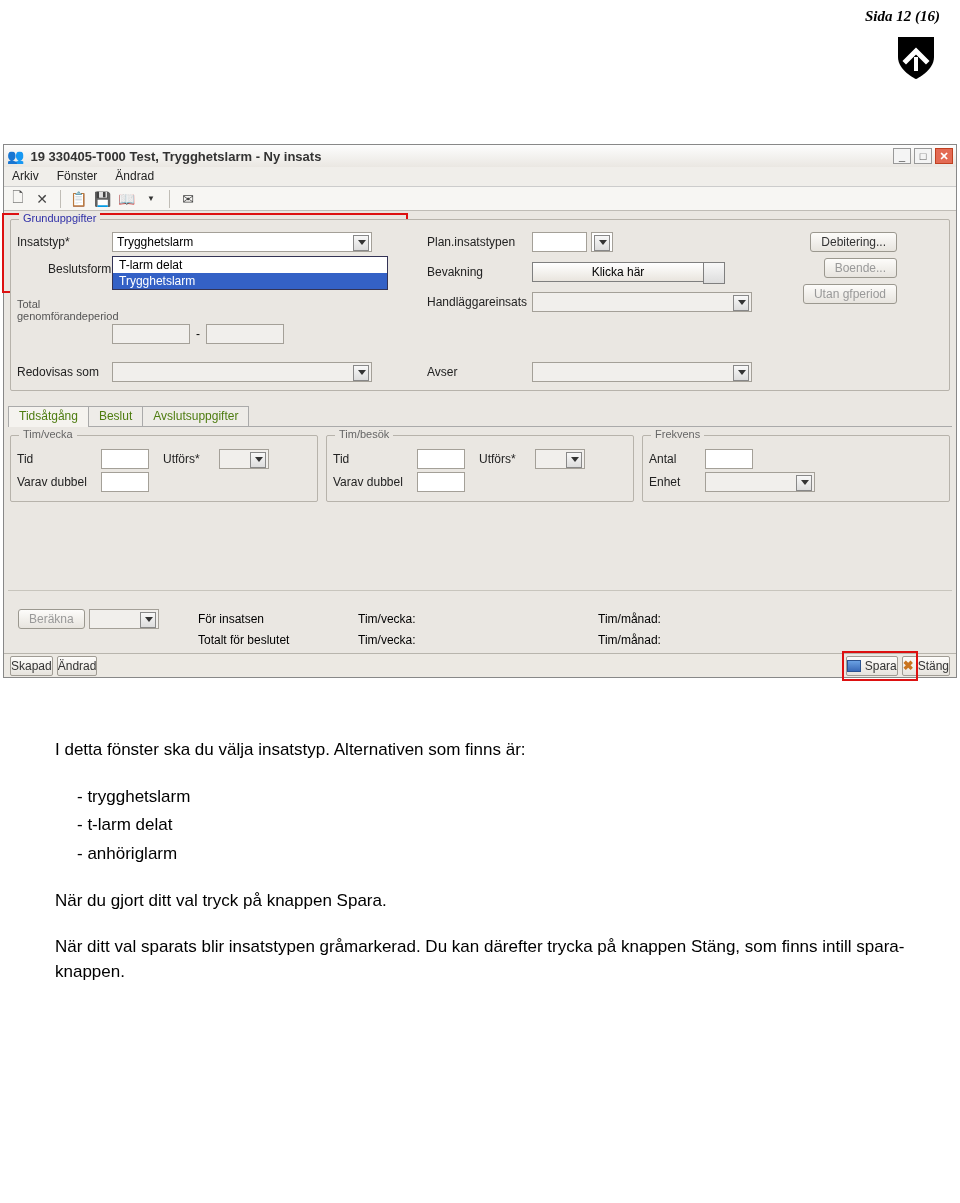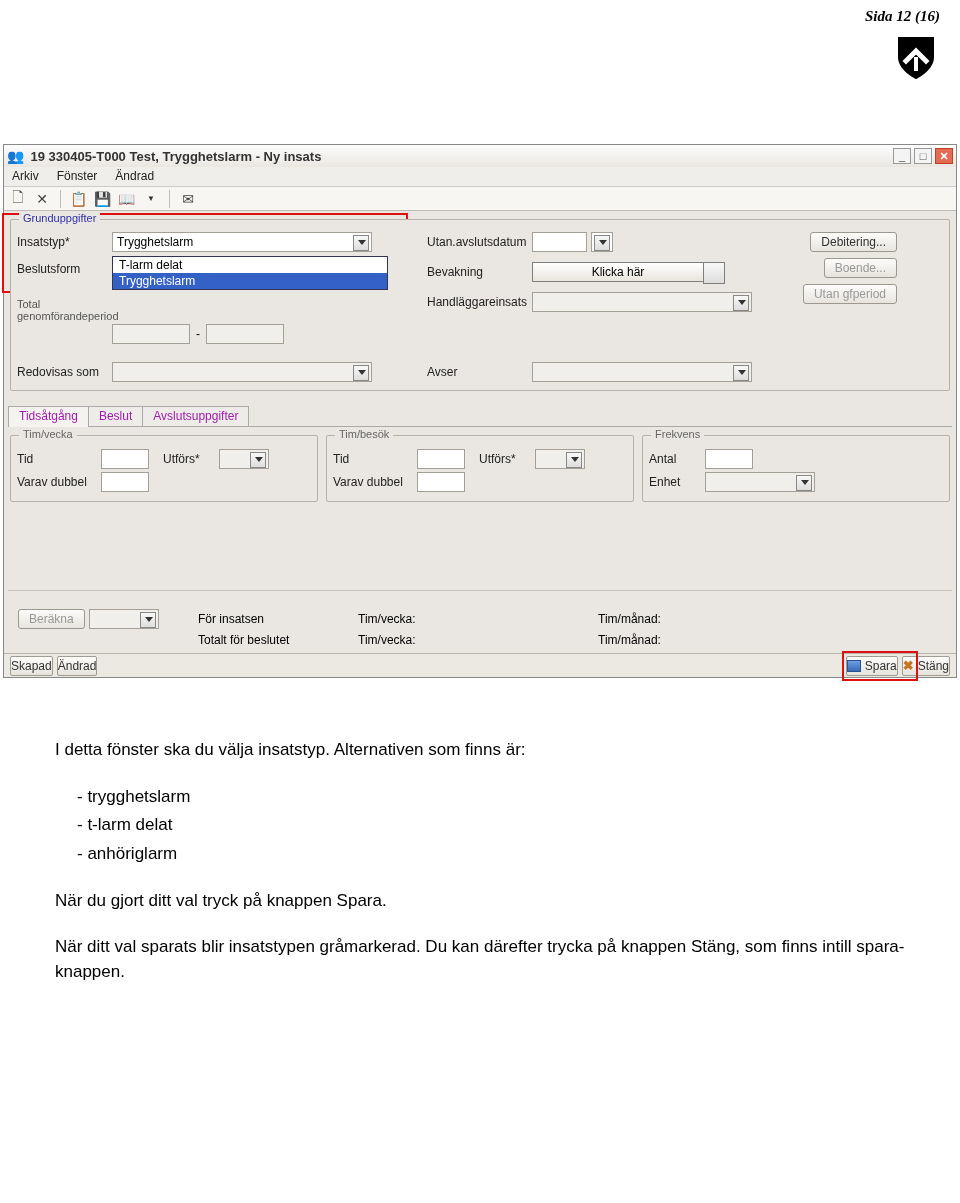--- a/index.html
+++ b/index.html
@@ -44,21 +44,21 @@
   .klicka::after { content: ""; position: absolute; right: -22px; top: -1px; width: 20px; height: 20px; border: 1px solid #7f7f7f; background: linear-gradient(#f8f8f8,#ddd); }
   .klicka .arrow2 { position: absolute; right: -16px; top: 6px; width: 0; height: 0; border-left: 4px solid transparent; border-right: 4px solid transparent; border-top: 6px solid #333; }
 
   
   .dd-open { position: absolute; border: 1px solid #335; background: #fff; z-index: 3; font-size: 12px; }
   .dd-open .opt { padding: 1px 6px; }
   .dd-open .opt.sel { background: #3461c6; color: #fff; }
 
   
   .tabs { margin: 10px 4px 0 4px; height: 22px; display: flex; align-items: flex-end; border-bottom: 1px solid #aaa; gap: 0; }
-  .tab { height: 20px; border: 1px solid #aaa; border-bottom: none; background: #eeece8; padding: 2px 10px 0 10px; font-size: 12px; margin-right: -1px; color: #a21caf; }
+  .tab { height: 20px; border: 1px solid #aaa; border-bottom: none; background: #eeece8; padding: 2px 10px 0 10px; font-size: 12px; margin-right: -1px; color: #4d7c0f; }
   .tab.active { background: #f5f3ef; height: 21px; position: relative; top: 1px; }
 
   .mid-panels { display: flex; gap: 8px; padding: 8px 6px; }
   .panel-box { flex: 1; }
   .mini-row { display: flex; align-items: center; gap: 6px; margin: 3px 0; }
 
   .bottom-summary { padding: 18px 10px 6px 10px; font-size: 12px; border-top: 1px solid #c8c5bd; margin: 80px 4px 0 4px; }
   .bottom-grid { display: grid; grid-template-columns: 150px 130px 90px 90px 90px; row-gap: 4px; column-gap: 30px; align-items: center; }
 
   .statusbar { height: 24px; border-top: 1px solid #b8b5ad; background: #ece9e3; display: flex; align-items: center; padding: 0 6px; gap: 4px; }
@@ -129,41 +129,41 @@
 
         <div style="width:390px; position:relative;">
           <div class="row">
             <div class="lbl" style="width:95px;">Insatstyp*</div>
             <div class="dropdown" style="width:260px;">
               <span>Trygghetslarm</span>
               <span class="arrow"></span>
             </div>
           </div>
           <div class="row" style="margin-top:10px;">
-            <div class="lbl" style="width:95px;">Beslutsform</div>
+            <div class="lbl" style="width:95px;margin-left:31px;">Beslutsform</div>
           </div>
 
           <div class="dd-open" style="left:95px; top:26px; width:276px;">
             <div class="opt">T-larm delat</div>
             <div class="opt sel">Trygghetslarm</div>
           </div>
 
           <div class="row" style="margin-top:22px;">
             <div class="lbl" style="width:95px;font-size:11px;color:#555;">Total genomförandeperiod</div>
           </div>
           <div class="row" style="padding-left:95px;gap:6px;">
             <div class="field ro" style="width:78px;"></div>
             <span>-</span>
             <div class="field ro" style="width:78px;"></div>
           </div>
         </div>
 
         <div style="width:330px;">
           <div class="row">
-            <div class="lbl" style="width:105px;">Utan.avslutsdatum</div>
+            <div class="lbl" style="width:105px;">Plan.insatstypen</div>
             <div class="field" style="width:55px;"></div>
             <div class="dropdown" style="width:20px;margin-left:4px;">
                 <span class="arrow"></span>
               </div>
           </div>
           <div class="row" style="margin-top:10px;">
             <div class="lbl" style="width:105px;">Bevakning</div>
             <div class="klicka">
               <span>Klicka här</span>
               <span class="arrow2"></span>

